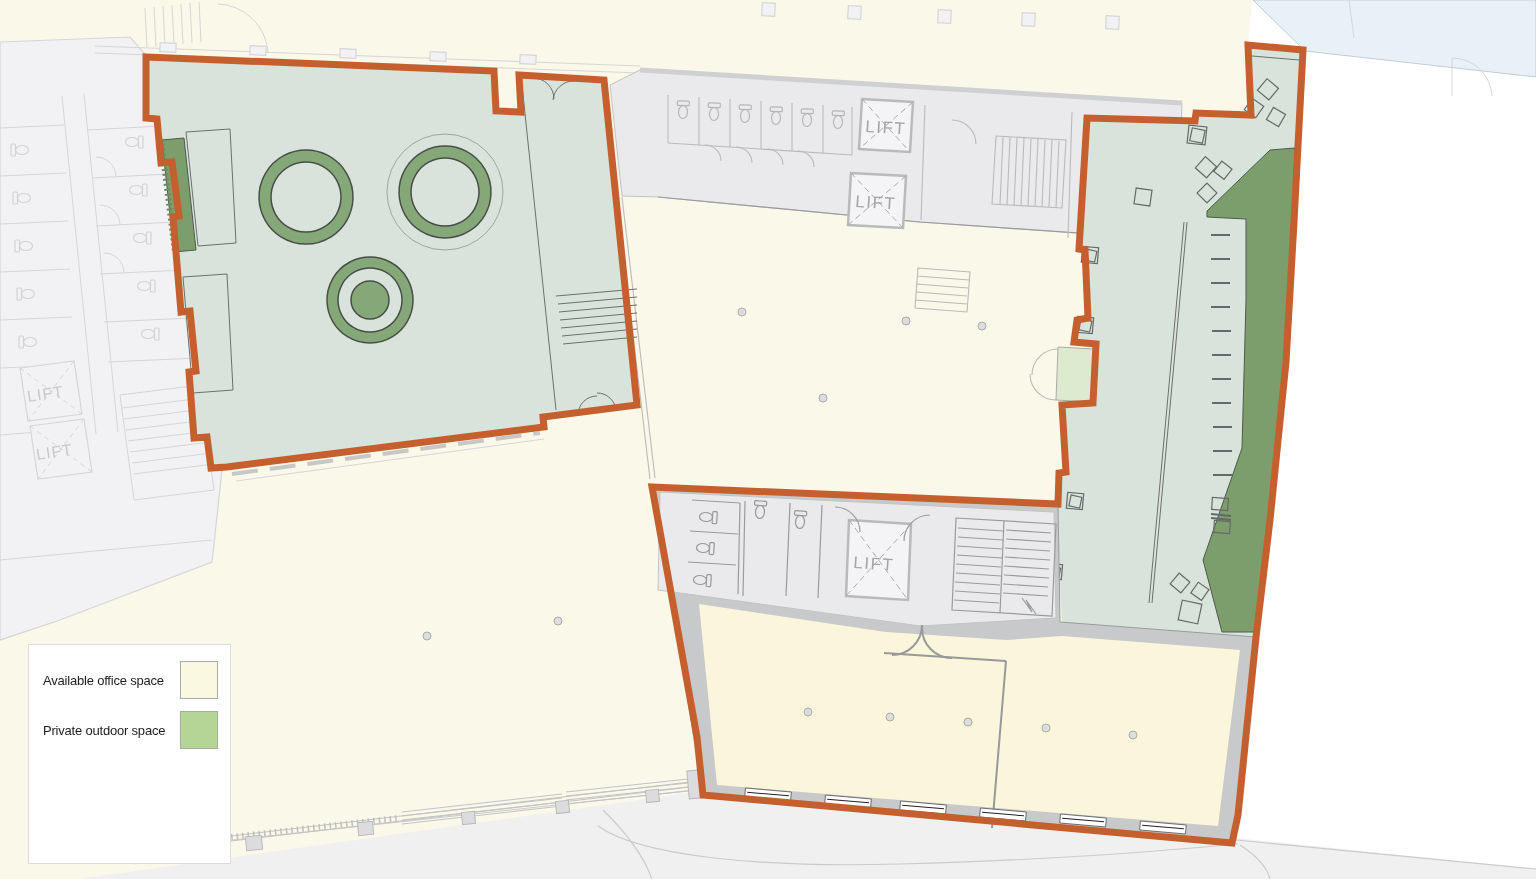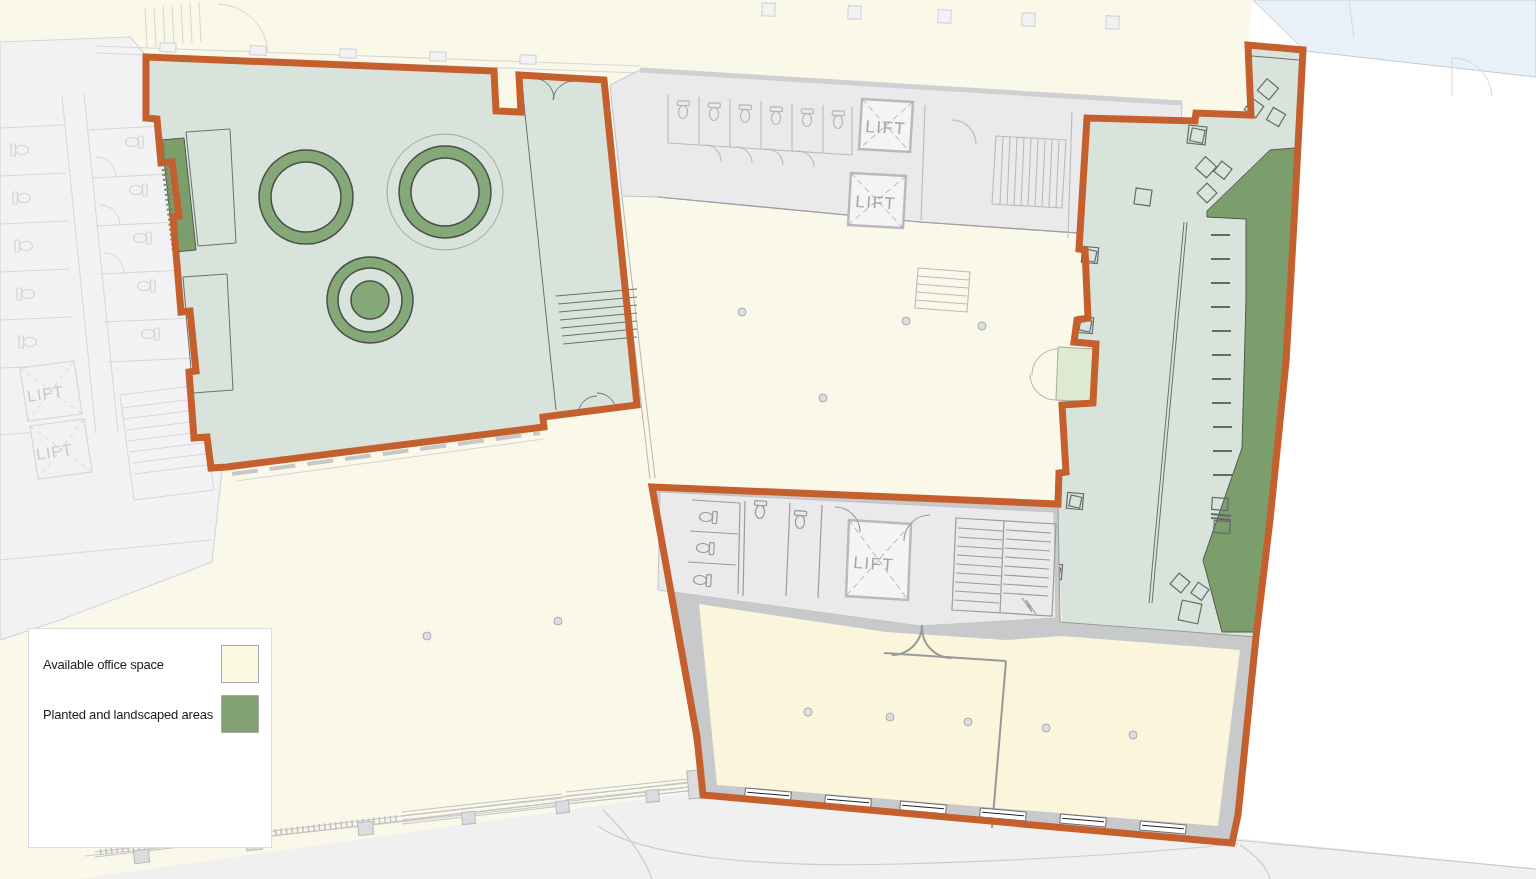--- a/index.html
+++ b/index.html
@@ -35,21 +35,21 @@
   .office     {fill:var(--c-office);}
   .part       {stroke:#98999b;stroke-width:2;fill:none;}
   .win        {fill:#ffffff;stroke:#555;stroke-width:0.8;}
   .win-ln     {stroke:#222;stroke-width:1;fill:none;}
   .dot        {fill:#dcddde;stroke:#abacae;stroke-width:1;}
   .orange     {fill:none;stroke:var(--c-orange);stroke-width:7;stroke-linejoin:miter;}
   .glaz-b     {stroke:#1b1b1b;stroke-width:3;fill:none;}
   .glaz-w     {stroke:#ffffff;stroke-width:3;stroke-dasharray:7 7;fill:none;}
 
   
-  .legend{position:absolute;left:28px;top:628px;width:244px;height:220px;
+  .legend{position:absolute;left:28px;top:644px;width:203px;height:220px;
           background:#ffffff;border:1px solid var(--c-legend-border);
           box-sizing:border-box;padding:10px 12px 4px 14px;}
   .legend-row{display:flex;align-items:center;height:50px;}
   .legend-label{flex:1;font-size:13px;color:var(--c-legend-text);letter-spacing:-0.2px;}
   .legend-swatch{width:38px;height:38px;border:1px solid #a9a9a9;box-sizing:border-box;flex:none;}
 </style>
 </head>
 <body>
 
 <div class="stage">
@@ -359,17 +359,17 @@
     </g>
   </defs>
 </svg>
 
   <div class="legend">
     <div class="legend-row">
       <span class="legend-label">Available office space</span>
       <span class="legend-swatch" style="background-color: rgb(250, 248, 225);"></span>
     </div>
     <div class="legend-row">
-      <span class="legend-label">Planted and landscaped areas</span>
-      <span class="legend-swatch" style="background-color: rgb(130, 163, 113);"></span>
+      <span class="legend-label">Private outdoor space</span>
+      <span class="legend-swatch" style="background-color: rgb(181, 213, 150);"></span>
     </div>
   </div>
 </div>
 
 </body></html>

